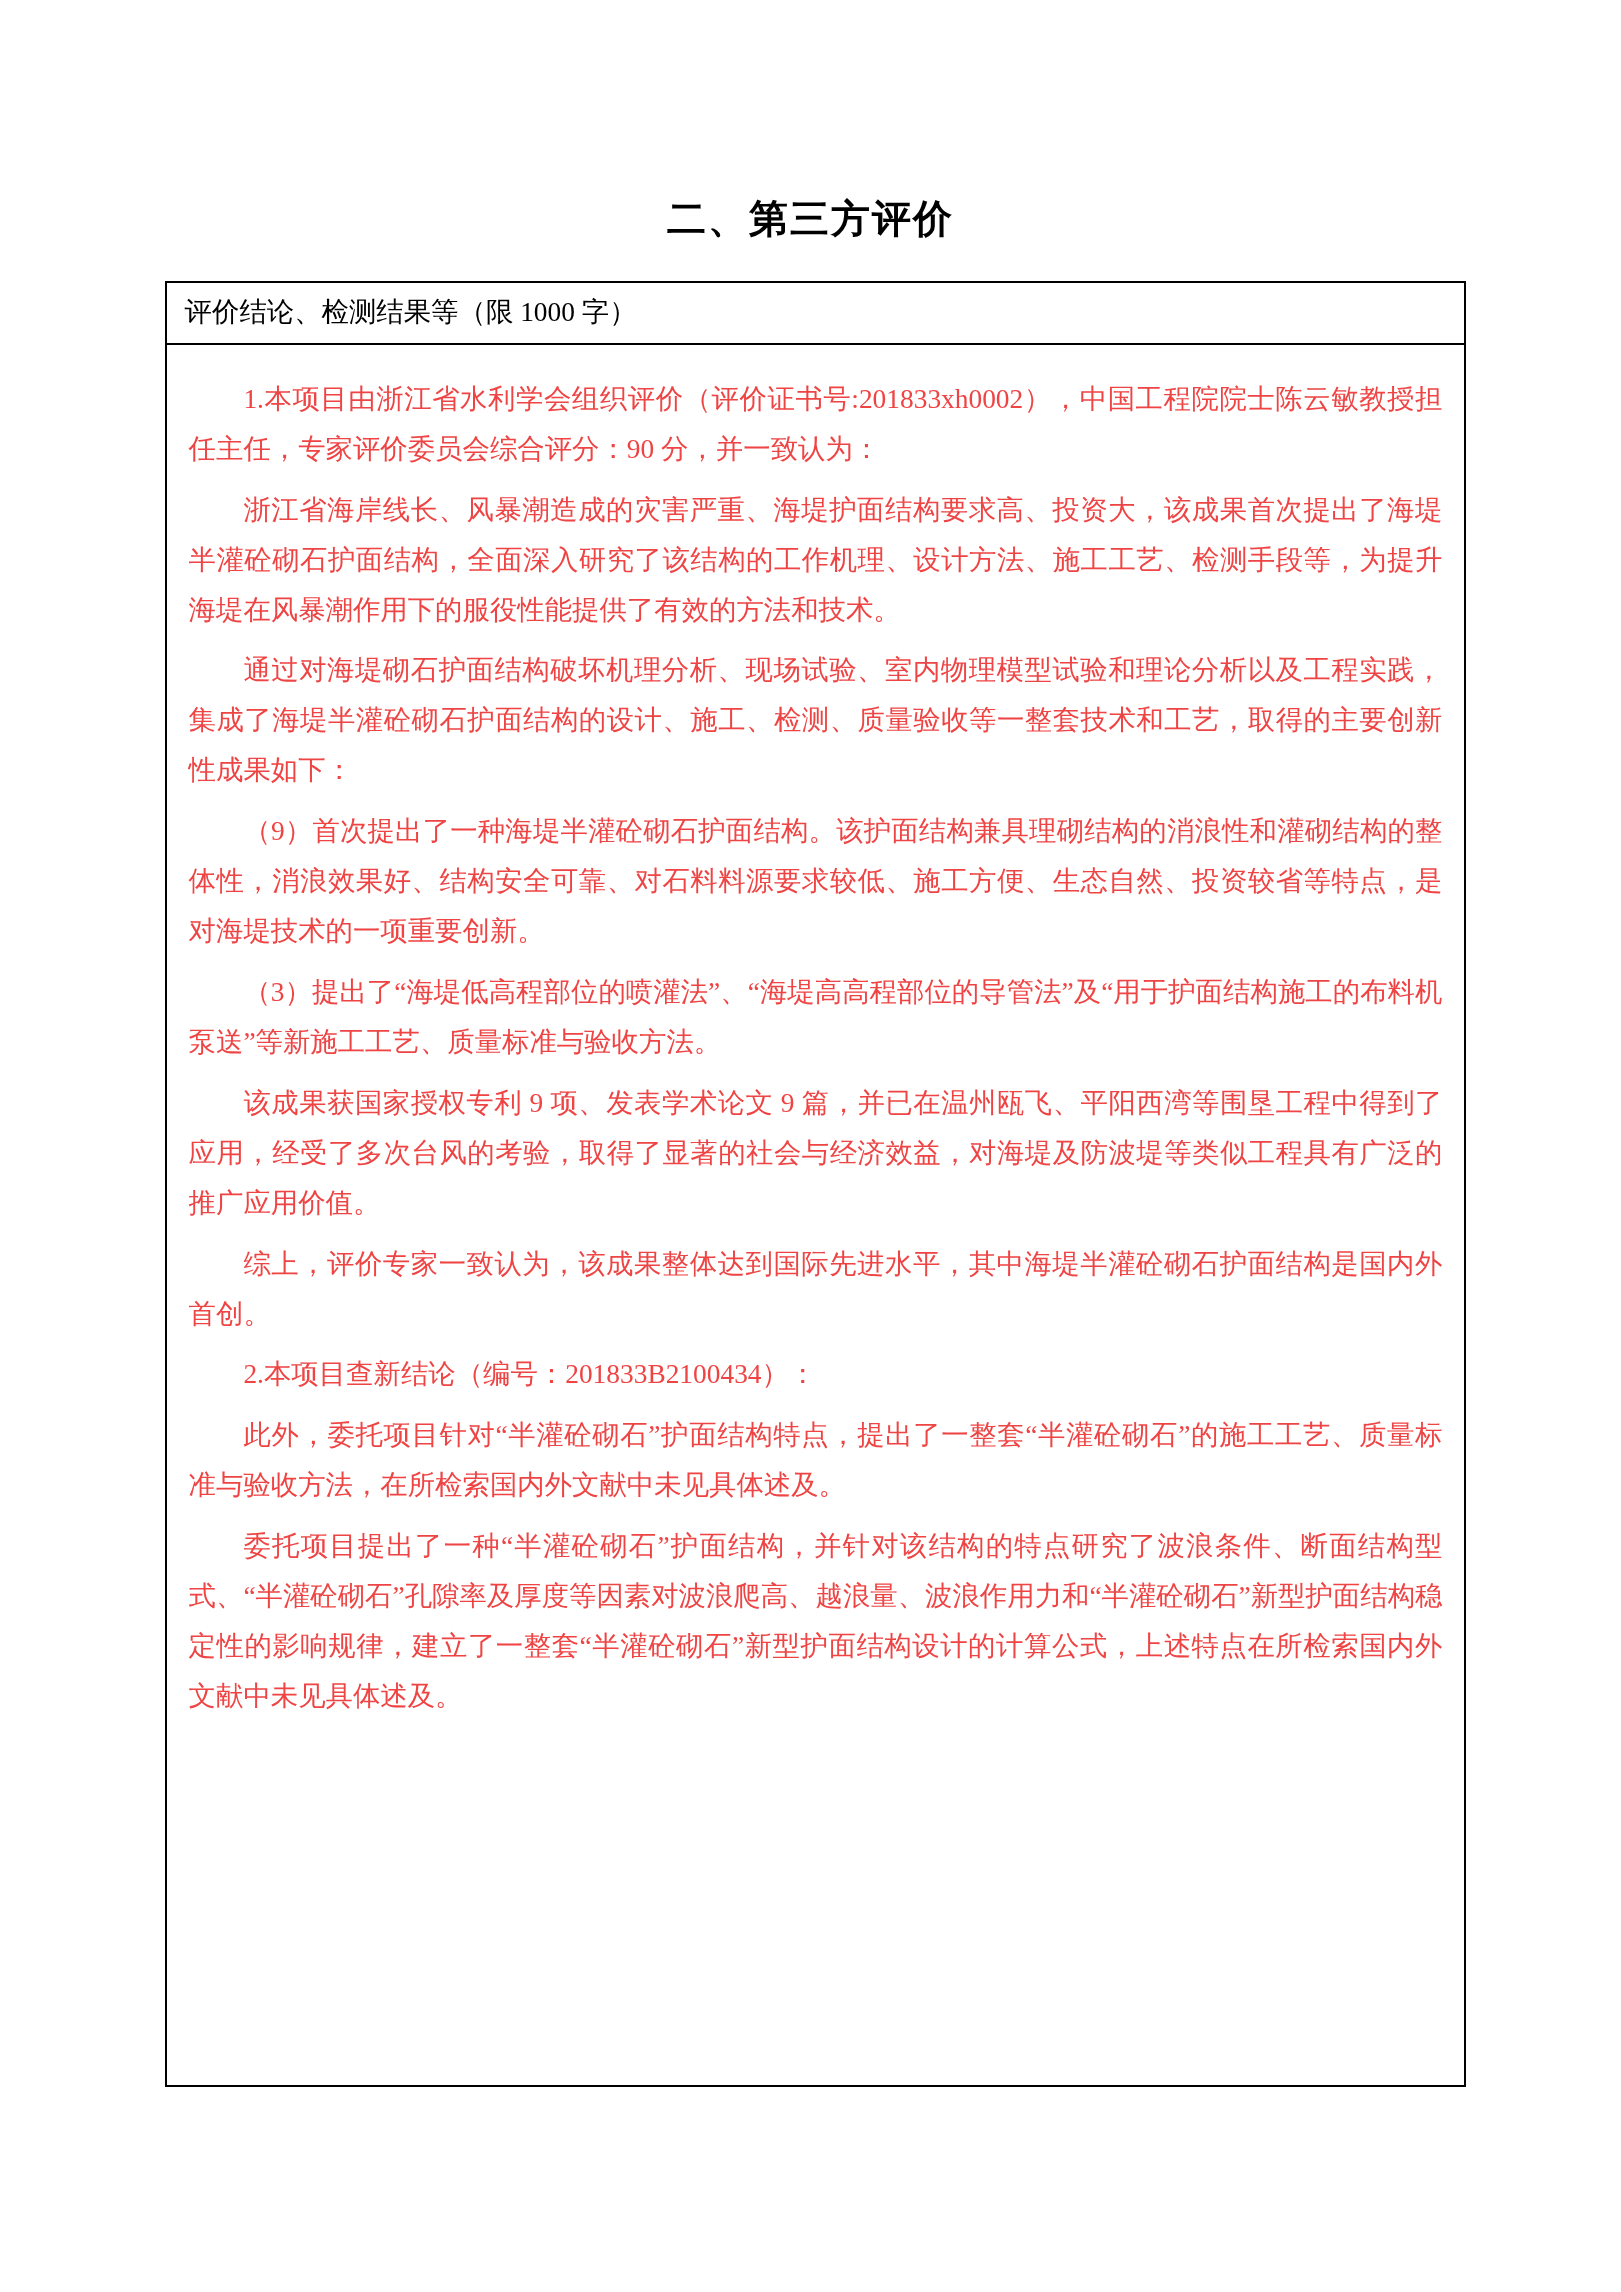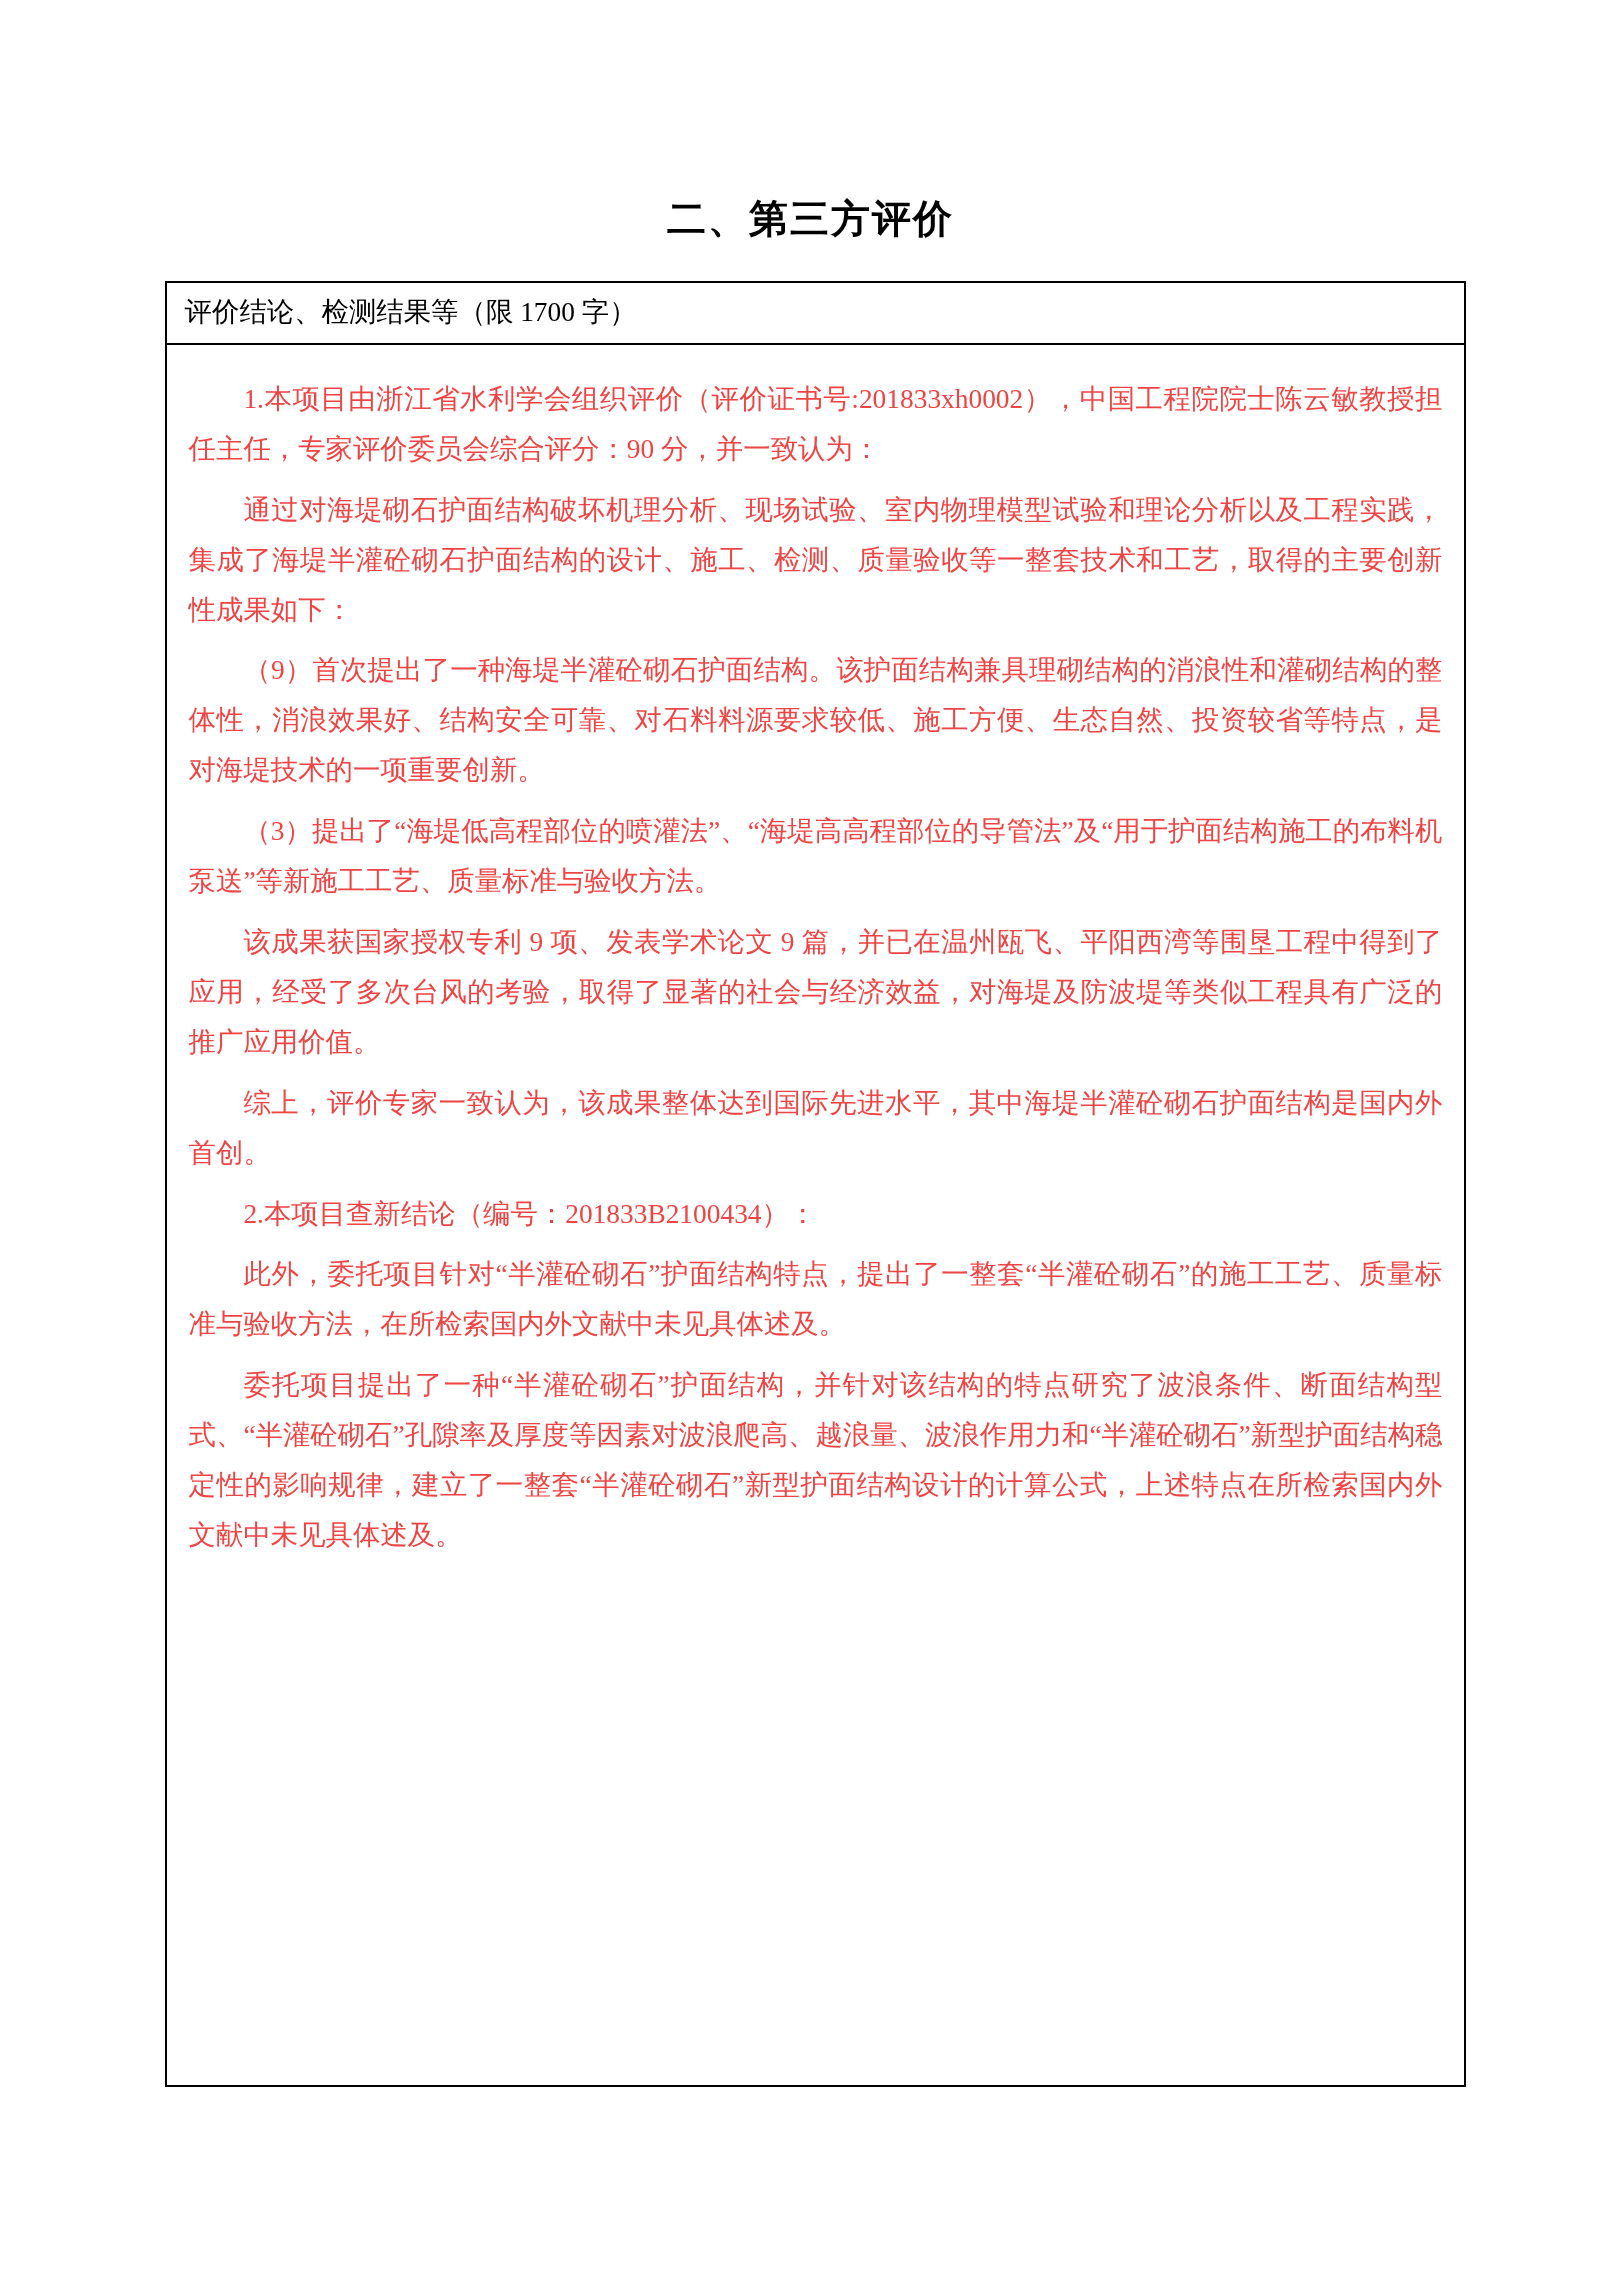--- a/index.html
+++ b/index.html
@@ -61,23 +61,24 @@
     word-break: break-all;
   }
 </style>
 </head>
 <body>
 
 <div class="page">
   <h1 class="doc-title">二、第三方评价</h1>
 
   <div class="eval-table">
-    <div class="eval-header">评价结论、检测结果等（限 1700 字）</div>
+    <div class="eval-header">评价结论、检测结果等（限 1000 字）</div>
     <div class="eval-body">
         <p>1.本项目由浙江省水利学会组织评价（评价证书号:201833xh0002），中国工程院院士陈云敏教授担任主任，专家评价委员会综合评分：90 分，并一致认为：</p>
+        <p>浙江省海岸线长、风暴潮造成的灾害严重、海堤护面结构要求高、投资大，该成果首次提出了海堤半灌砼砌石护面结构，全面深入研究了该结构的工作机理、设计方法、施工工艺、检测手段等，为提升海堤在风暴潮作用下的服役性能提供了有效的方法和技术。</p>
         <p>通过对海堤砌石护面结构破坏机理分析、现场试验、室内物理模型试验和理论分析以及工程实践，集成了海堤半灌砼砌石护面结构的设计、施工、检测、质量验收等一整套技术和工艺，取得的主要创新性成果如下：</p>
         <p>（9）首次提出了一种海堤半灌砼砌石护面结构。该护面结构兼具理砌结构的消浪性和灌砌结构的整体性，消浪效果好、结构安全可靠、对石料料源要求较低、施工方便、生态自然、投资较省等特点，是对海堤技术的一项重要创新。</p>
         <p>（3）提出了“海堤低高程部位的喷灌法”、“海堤高高程部位的导管法”及“用于护面结构施工的布料机泵送”等新施工工艺、质量标准与验收方法。</p>
         <p>该成果获国家授权专利 9 项、发表学术论文 9 篇，并已在温州瓯飞、平阳西湾等围垦工程中得到了应用，经受了多次台风的考验，取得了显著的社会与经济效益，对海堤及防波堤等类似工程具有广泛的推广应用价值。</p>
         <p>综上，评价专家一致认为，该成果整体达到国际先进水平，其中海堤半灌砼砌石护面结构是国内外首创。</p>
         <p>2.本项目查新结论（编号：201833B2100434）：</p>
         <p>此外，委托项目针对“半灌砼砌石”护面结构特点，提出了一整套“半灌砼砌石”的施工工艺、质量标准与验收方法，在所检索国内外文献中未见具体述及。</p>
         <p>委托项目提出了一种“半灌砼砌石”护面结构，并针对该结构的特点研究了波浪条件、断面结构型式、“半灌砼砌石”孔隙率及厚度等因素对波浪爬高、越浪量、波浪作用力和“半灌砼砌石”新型护面结构稳定性的影响规律，建立了一整套“半灌砼砌石”新型护面结构设计的计算公式，上述特点在所检索国内外文献中未见具体述及。</p>
       </div>
   </div>

